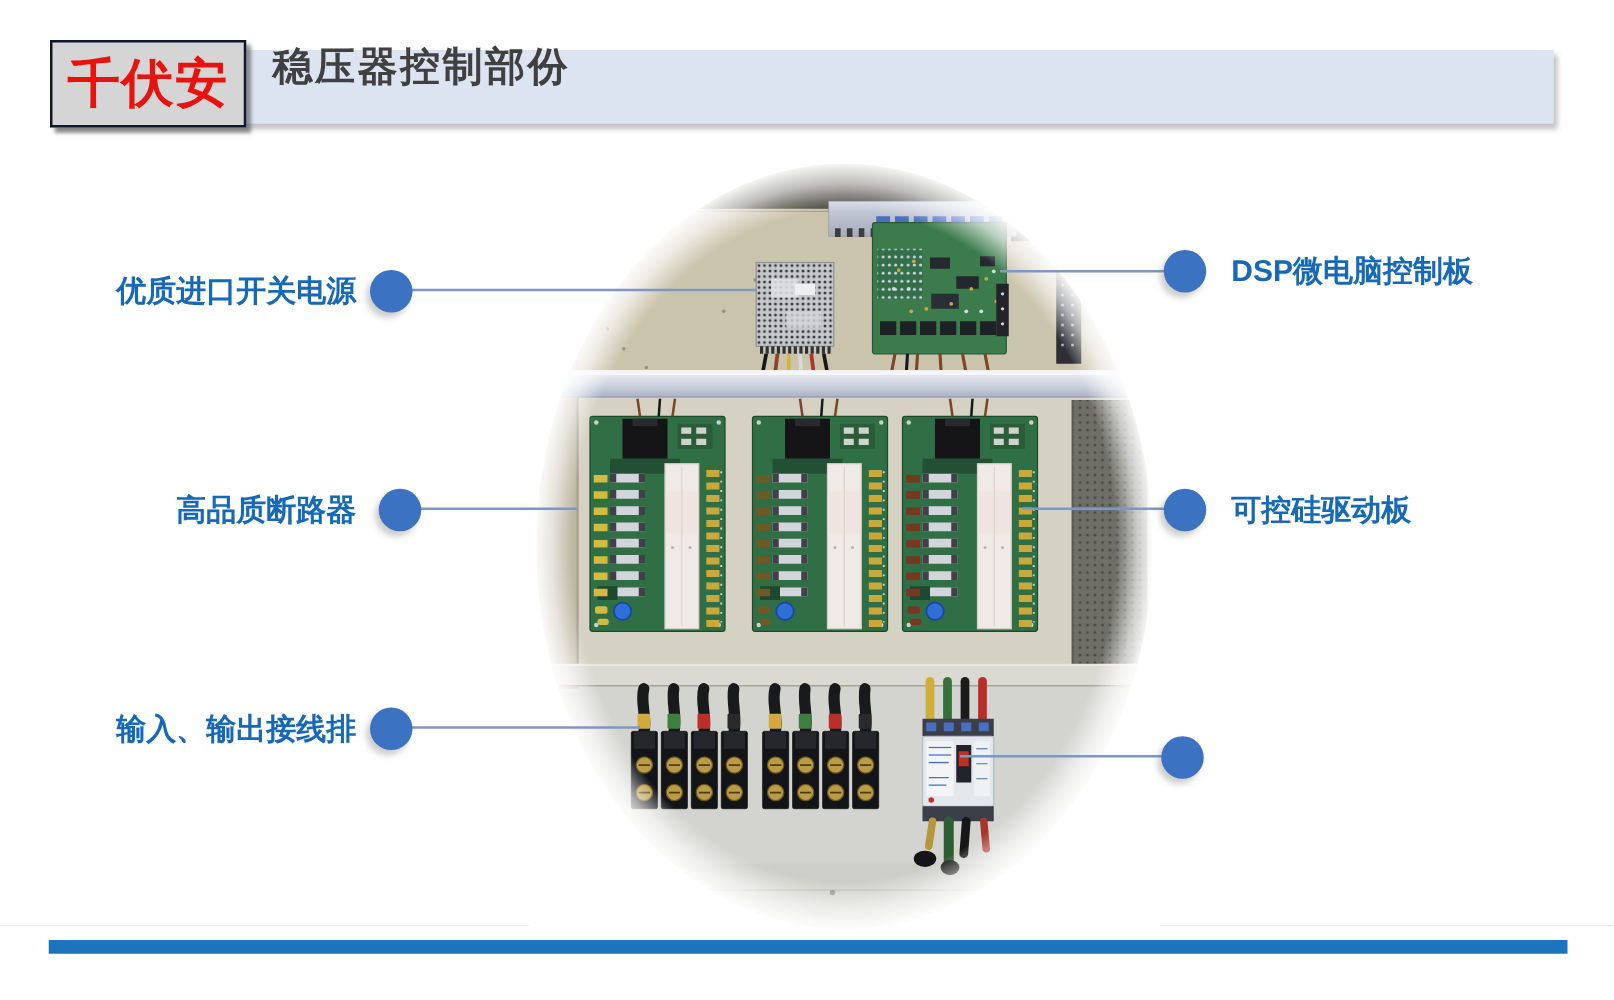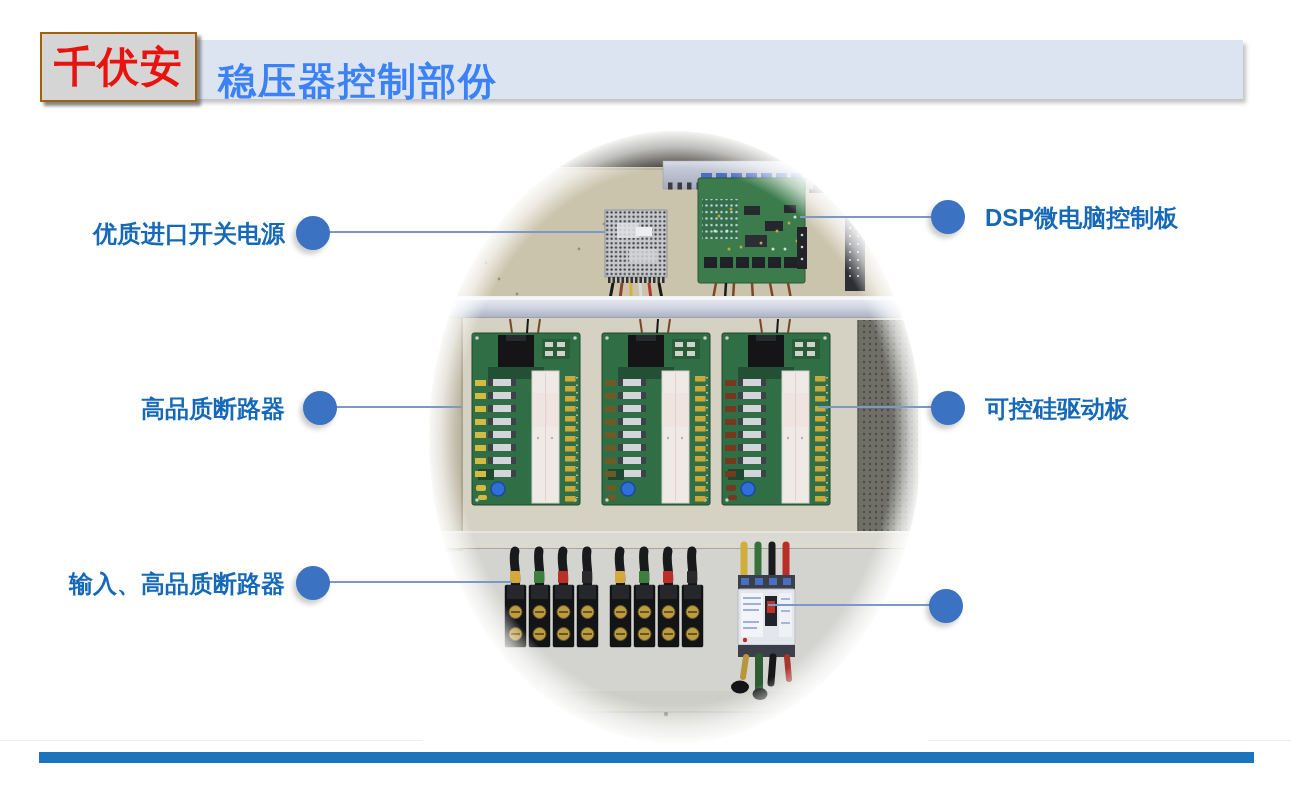--- a/index.html
+++ b/index.html
@@ -1,24 +1,24 @@
 <!DOCTYPE html>
 <html><head>
 <meta charset="utf-8">
 <style>
   html,body{margin:0;padding:0;background:#fff;}
   #slide{position:relative;width:1291px;height:800px;background:#ffffff;overflow:hidden;
          font-family:"Liberation Sans","DejaVu Sans",sans-serif;}
   
   .header-bar{position:absolute;left:40px;top:40px;width:1203px;height:59px;
               background:#dde4f1;box-shadow:3px 4px 4px rgba(120,120,120,.45);}
-  .header-title{position:absolute;left:218px;top:56px;font-size:38px;font-weight:bold;
-                color:#3b82f6;letter-spacing:2px;white-space:nowrap;}
+  .header-title{position:absolute;left:218px;top:32px;font-size:32px;font-weight:bold;
+                color:#404040;letter-spacing:2px;white-space:nowrap;}
   .logo-box{position:absolute;left:40px;top:32px;width:157px;height:70px;background:#d5d5d5;
-            border:2px solid #a16207;box-sizing:border-box;
+            border:2px solid #0f172a;box-sizing:border-box;
             box-shadow:4px 4px 3px rgba(60,60,60,.55);
             display:flex;align-items:center;justify-content:center;}
   .logo-text{font-size:42px;font-weight:bold;color:#e8120e;letter-spacing:1px;white-space:nowrap;}
   
   .callout-dot{position:absolute;width:34px;height:34px;border-radius:50%;background:#3b72c2;
                box-shadow:-3px 4px 5px rgba(110,110,110,.35);z-index:6;}
   .callout-line{position:absolute;height:2px;background:#7d97c6;z-index:5;}
   .callout-label{position:absolute;font-size:24px;font-weight:bold;color:#1569b8;
                  height:30px;line-height:30px;white-space:nowrap;z-index:6;}
   .lab-left{text-align:right;}
@@ -359,19 +359,19 @@
 
   <div class="callout-dot" style="left:296px;top:216px;"></div>
   <div class="callout-dot" style="left:303px;top:391px;"></div>
   <div class="callout-dot" style="left:296px;top:566px;"></div>
   <div class="callout-dot" style="left:931px;top:200px;"></div>
   <div class="callout-dot" style="left:931px;top:391px;"></div>
   <div class="callout-dot" style="left:929px;top:589px;"></div>
 
   <div class="callout-label lab-left" style="right:1006px;top:219px;">优质进口开关电源</div>
   <div class="callout-label lab-left" style="right:1006px;top:394px;">高品质断路器</div>
-  <div class="callout-label lab-left" style="right:1006px;top:569px;">输入、高品质断路器</div>
+  <div class="callout-label lab-left" style="right:1006px;top:569px;">输入、输出接线排</div>
   <div class="callout-label" style="left:985px;top:203px;">DSP微电脑控制板</div>
   <div class="callout-label" style="left:985px;top:394px;">可控硅驱动板</div>
 
   <div class="faint-rule"></div>
   <div class="footer-bar"></div>
 </div>
 
 </body></html>

